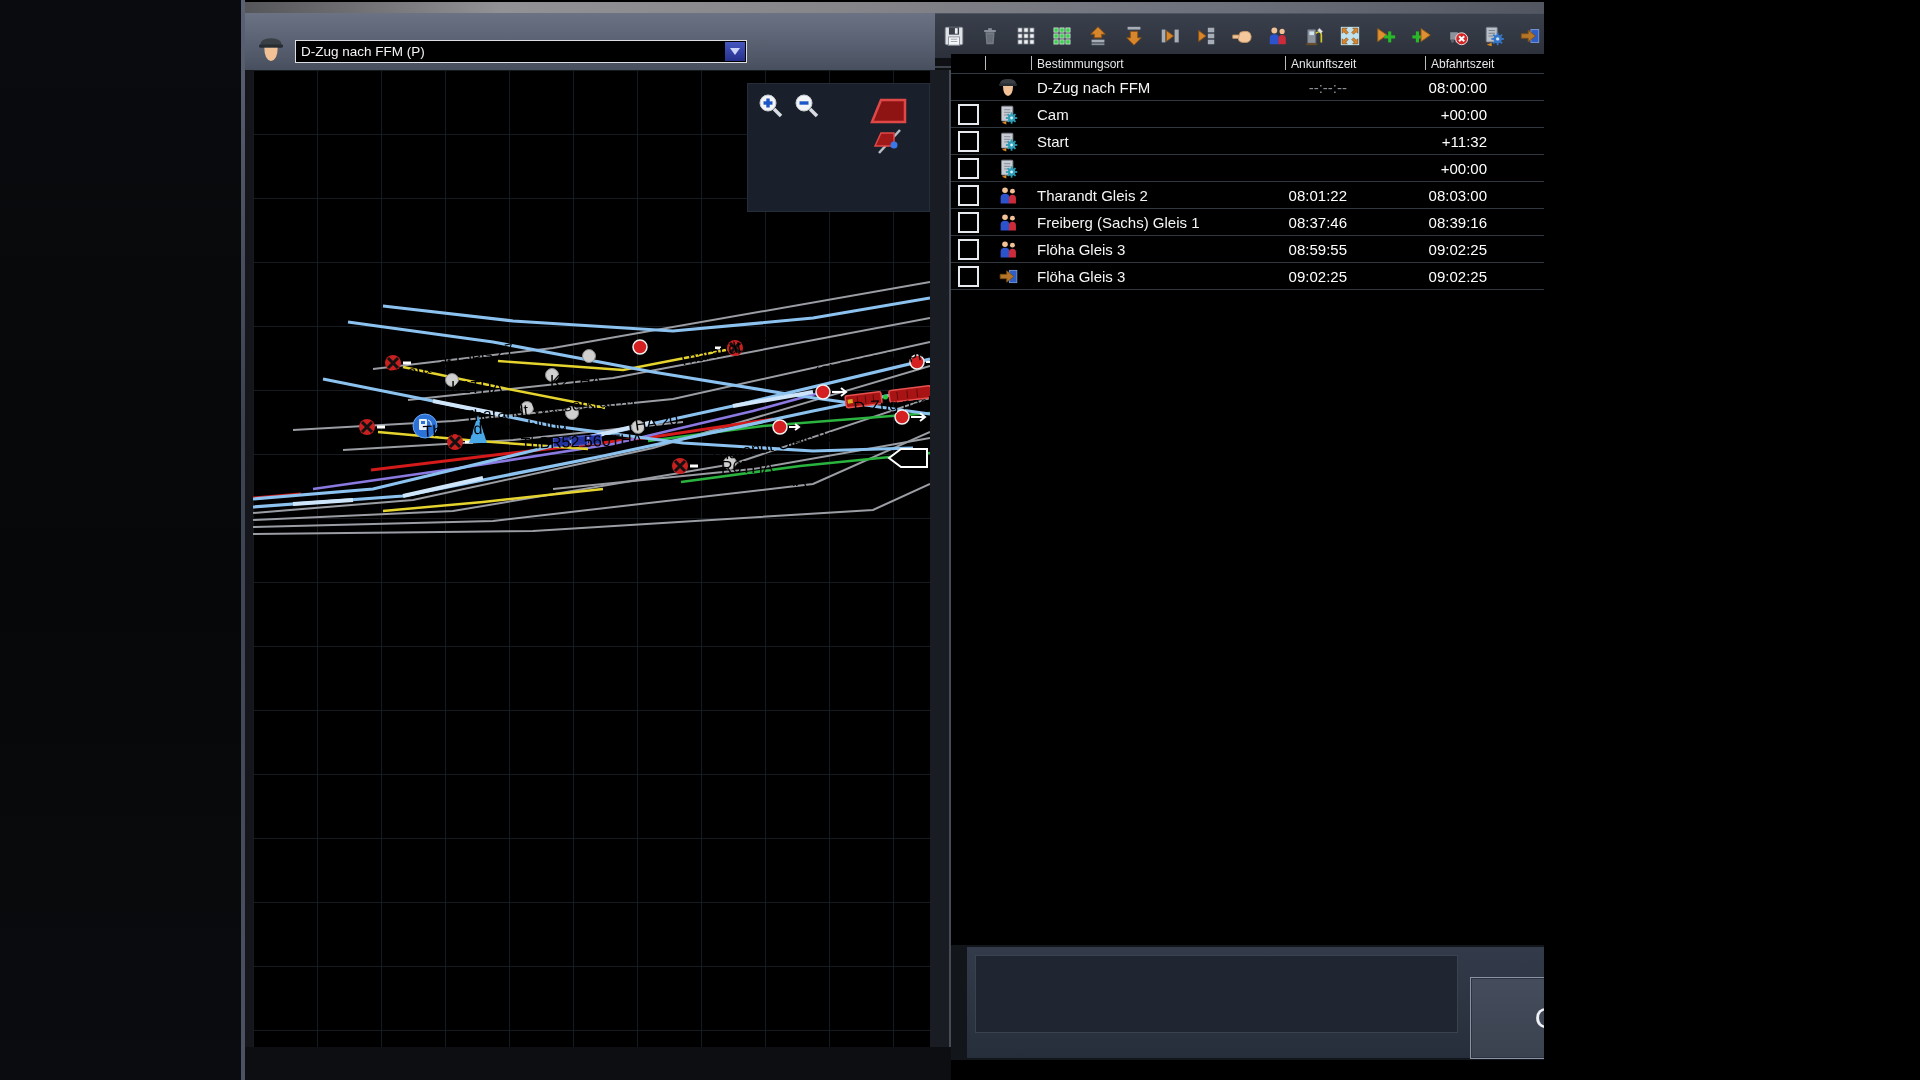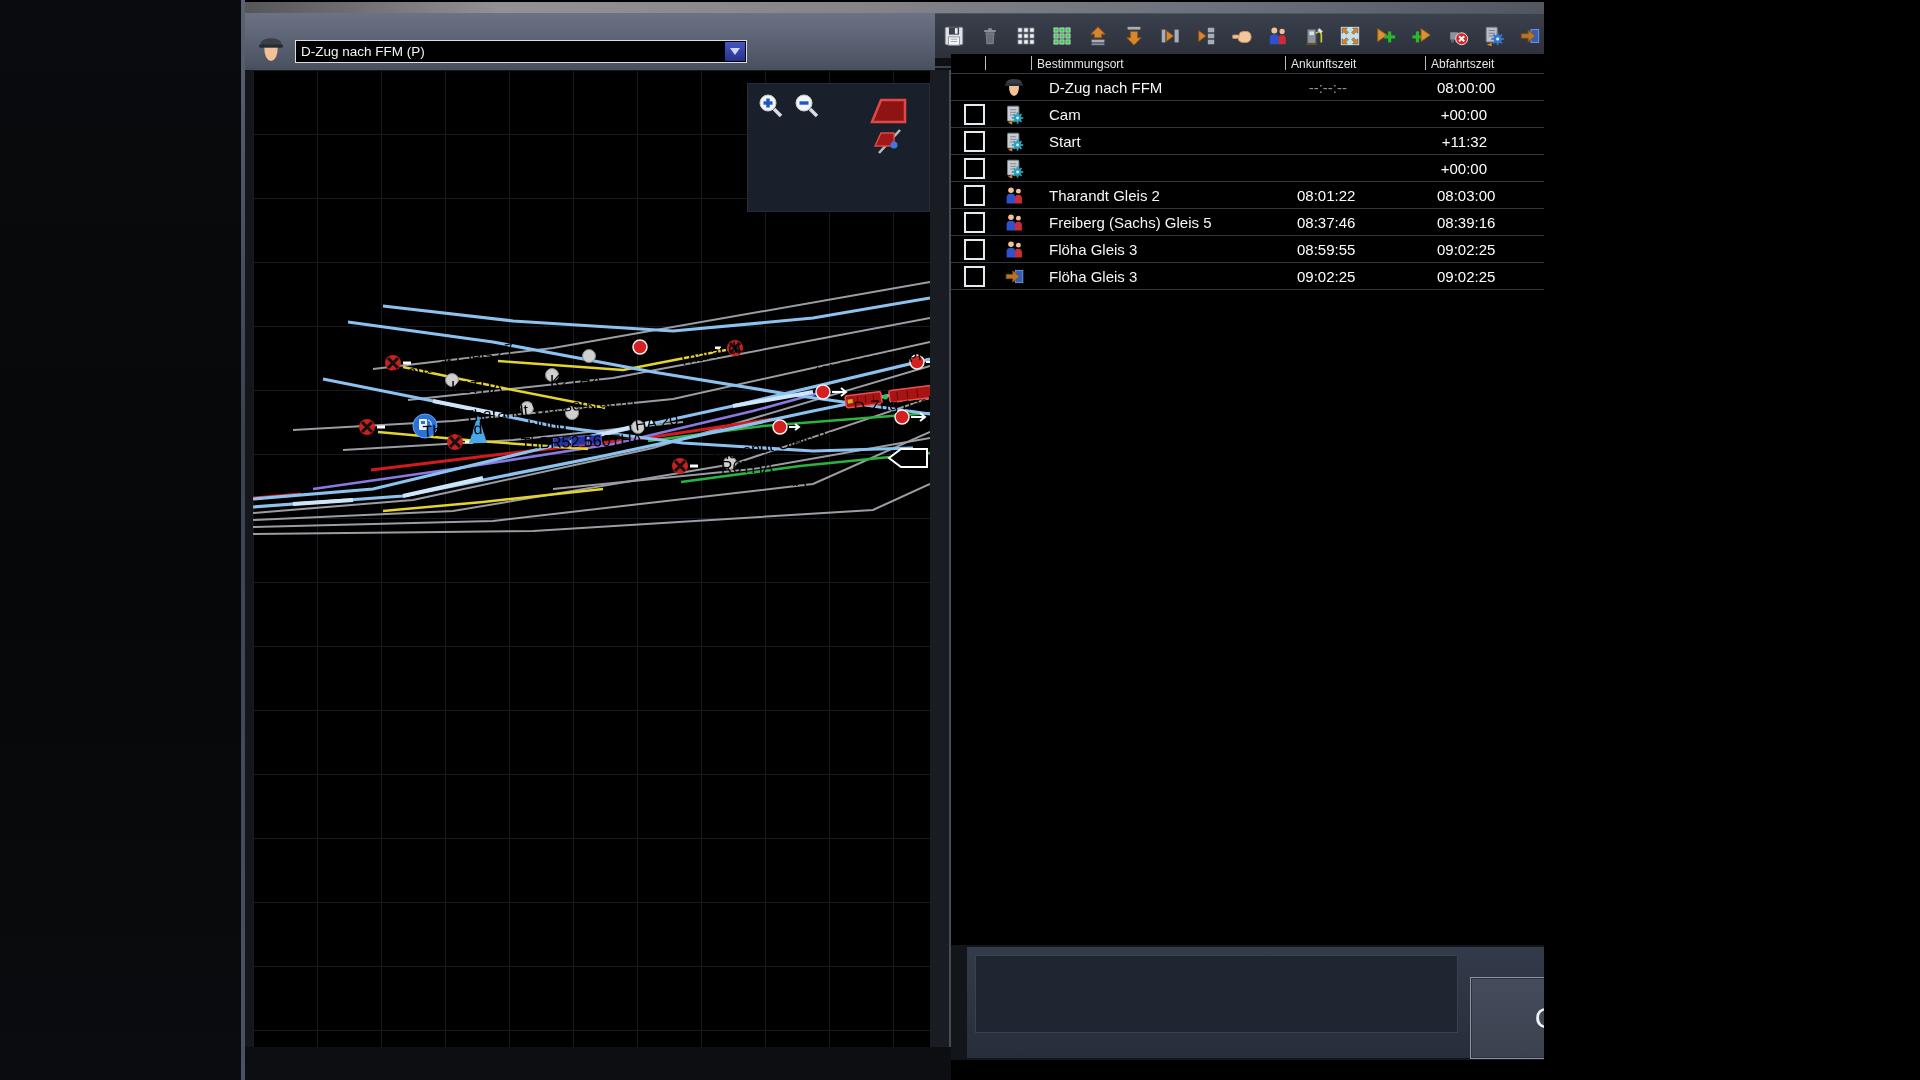--- a/index.html
+++ b/index.html
@@ -54,21 +54,21 @@
   .mini-panel{position:absolute;left:494px;top:13px;width:183px;height:129px;background:#1a202b;
     border:1px solid #262d3a;box-sizing:border-box;}
   .below-map{position:absolute;left:245px;top:1047px;width:706px;height:33px;background:#0c0e12;}
   
   .timetable{position:absolute;left:951px;top:54px;width:706px;height:875px;background:#000;}
   .t-head,.t-row{display:grid;grid-template-columns:34px 46px 254px 140px 140px 43px 49px;align-items:center;}
   .t-head{height:19px;border-bottom:1px solid #343a43;font-size:12px;color:#e4e6ea;}
   .t-head .hcell{position:relative;height:100%;display:flex;align-items:center;padding-left:6px;box-sizing:border-box;}
   .t-head .hcell.tick::before{content:"";position:absolute;left:0;top:2px;width:1px;height:14px;background:#b8bcc4;}
   .t-row{height:26px;border-bottom:1px solid #323840;font-size:15px;}
-  .cell{overflow:hidden;white-space:nowrap;margin-left:12px;}
+  .cell{overflow:hidden;white-space:nowrap;}
   .cell.sel{display:flex;justify-content:center;}
   .checkbox{width:17px;height:17px;border:2px solid #e6e9ee;background:#000;}
   .cell.ric{display:flex;justify-content:center;}
   .cell.ric svg{width:21px;height:21px;}
   .cell.ric svg.big{width:24px;height:24px;}
   .cell.name{padding-left:6px;color:#f4f5f7;}
   .cell.time{text-align:right;padding-right:78px;color:#ffffff;}
   .cell.time.muted{color:#8a8f96;}
   .cell.alarm{display:flex;justify-content:center;}
   .cell.alarm svg{width:20px;height:20px;}
@@ -663,21 +663,21 @@
             <div class="checkbox"></div>
           </div>
           <div class="cell ric">
             <svg viewBox="0 0 24 24">
               <circle cx="8" cy="6" r="3.2" fill="#f2c296"></circle>
               <path d="M3 21 v-7 q0-4 5-4 q5 0 5 4 v7 z" fill="#2c52cc"></path>
               <circle cx="16.5" cy="7" r="2.8" fill="#f2c296"></circle>
               <path d="M12.5 21 v-6 q0-4 4-4 q4 0 4 4 v6 z" fill="#cc2c3a"></path>
             </svg>
           </div>
-          <div class="cell name">Freiberg (Sachs) Gleis 5</div>
+          <div class="cell name">Freiberg (Sachs) Gleis 1</div>
           <div class="cell time">08:37:46</div>
           <div class="cell time">08:39:16</div>
           <div class="cell alarm"></div>
           <div class="cell"></div>
         </div>
         <div class="t-row">
           <div class="cell sel">
             <div class="checkbox"></div>
           </div>
           <div class="cell ric">

